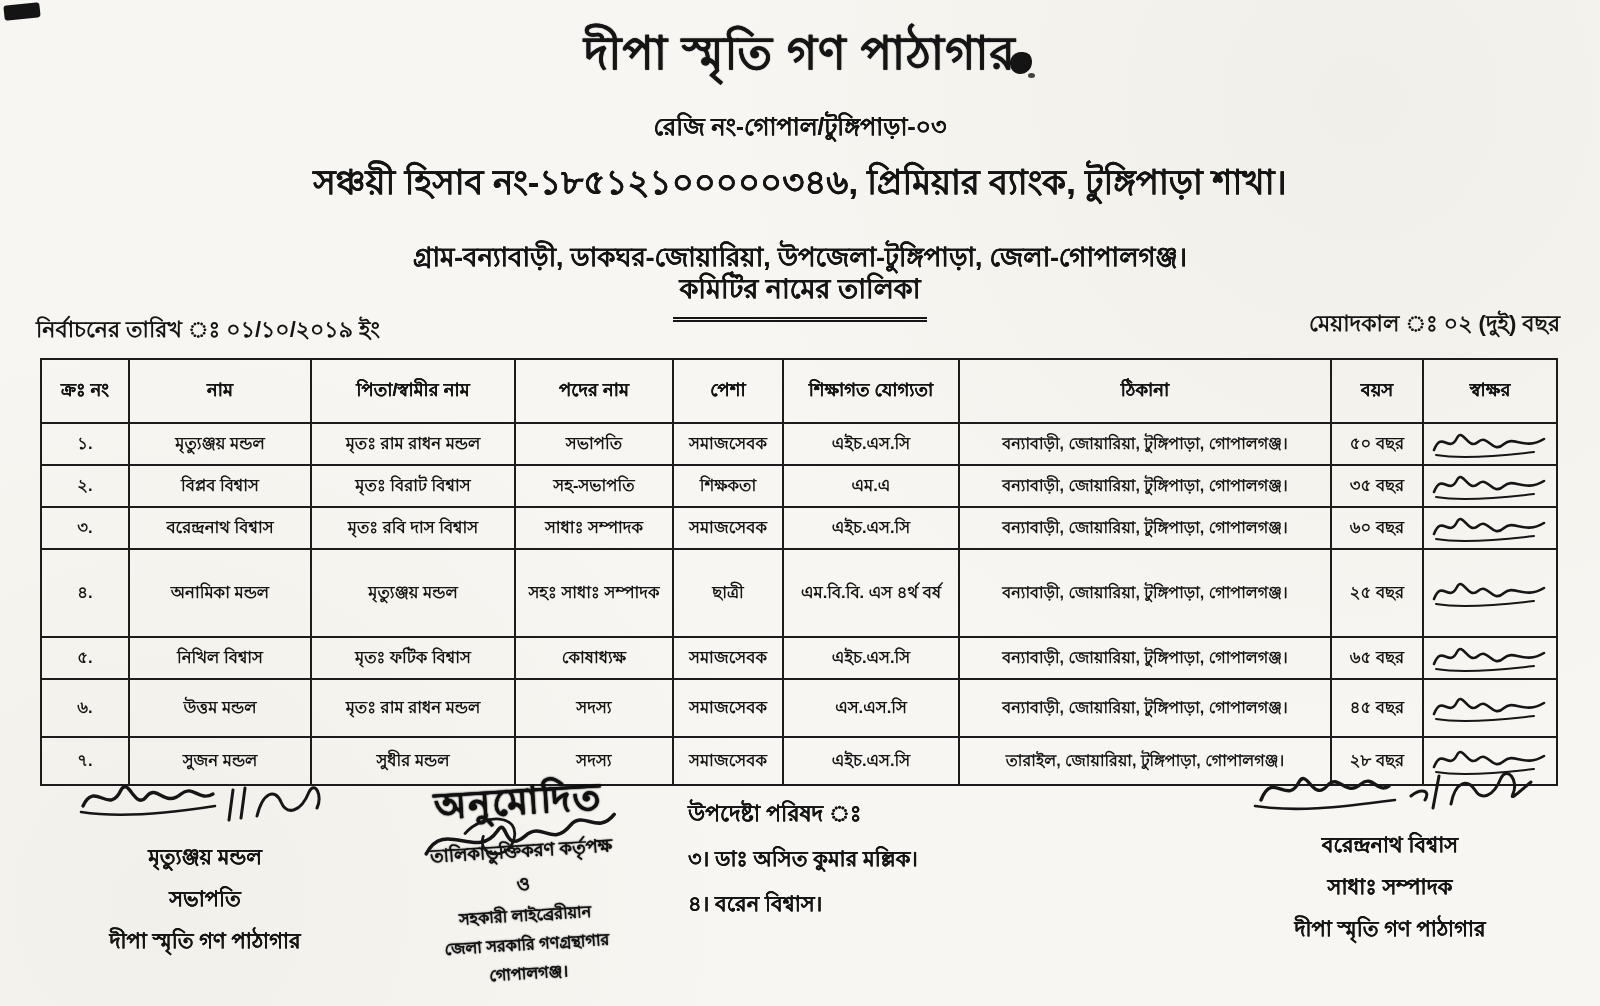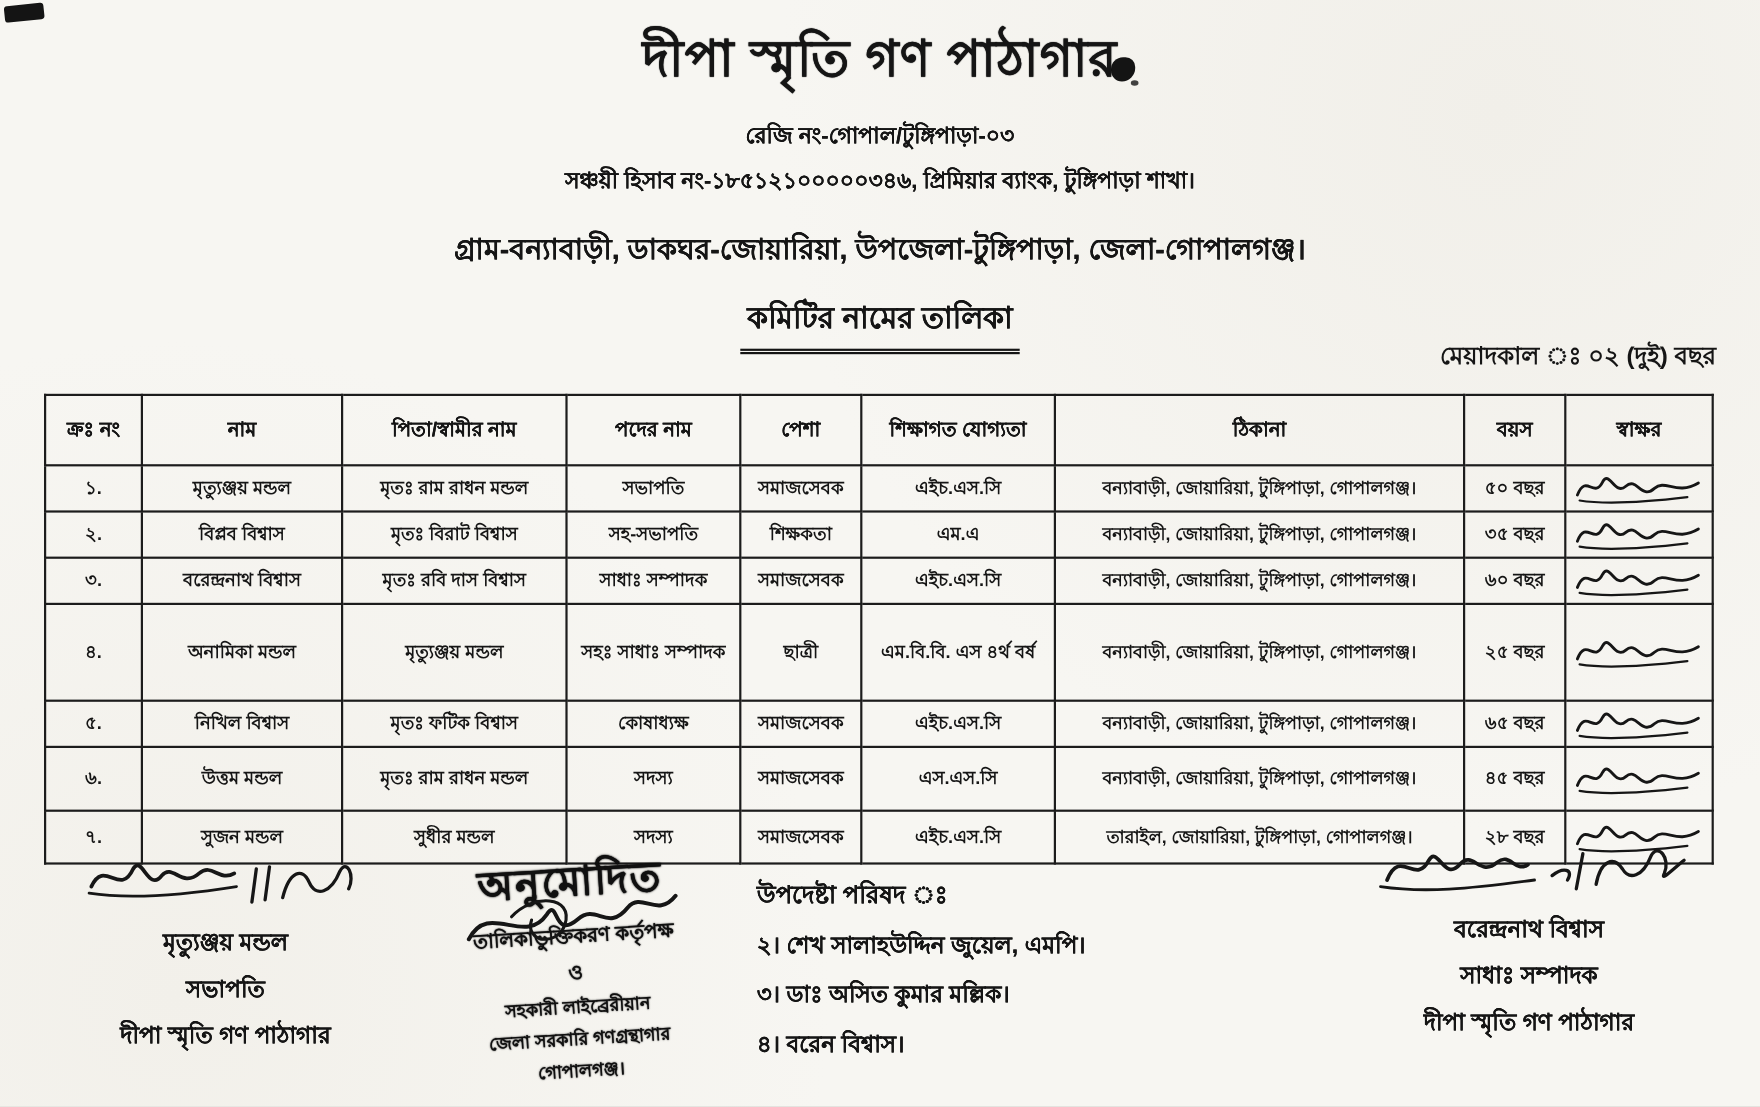--- a/index.html
+++ b/index.html
@@ -11,22 +11,22 @@
       radial-gradient(circle at 85% 10%, #f1efe9 0%, transparent 40%),
       radial-gradient(circle at 10% 90%, #f2f0ea 0%, transparent 35%);
     font-family:Liberation Sans, sans-serif;
     color:#151515; overflow:hidden;
   }
 
   
   .doc-header { position:absolute; top:18px; left:0; width:100%; text-align:center; }
   .doc-title { font-size:46px; font-weight:bold; letter-spacing:1px; text-shadow:0 0 1px #000; }
   .doc-sub { font-weight:bold; margin-top:10px; text-shadow:0 0 .5px #000; }
-  .reg-line     { font-size:20px; margin-top:14px; }
-  .account-line { font-size:20px; margin-top:8px; }
+  .reg-line     { font-size:24px; margin-top:14px; }
+  .account-line { font-size:34px; margin-top:8px; }
   .address-line { font-size:26px; margin-top:24px; }
   .phone-line   { font-size:27px; margin-top:8px; }
 
   .list-title-wrap { position:absolute; top:268px; left:0; width:100%; text-align:center; }
   .list-title {
     display:inline-block; font-size:27px; font-weight:bold;
     padding:0 6px 4px 6px; border-bottom:5px double #151515; text-shadow:0 0 .5px #000;
   }
   .meta-left  { position:absolute; top:312px; left:36px;  font-size:22px; font-weight:bold; }
   .meta-right { position:absolute; top:306px; right:40px; font-size:22px; font-weight:bold; }
@@ -90,20 +90,21 @@
     <div class="doc-title">দীপা স্মৃতি গণ পাঠাগার</div>
     <div class="doc-sub reg-line">রেজি নং-গোপাল/টুঙ্গিপাড়া-০৩</div>
     <div class="doc-sub account-line">সঞ্চয়ী হিসাব নং-১৮৫১২১০০০০০৩৪৬, প্রিমিয়ার ব্যাংক, টুঙ্গিপাড়া শাখা।</div>
     <div class="doc-sub address-line">গ্রাম-বন্যাবাড়ী, ডাকঘর-জোয়ারিয়া, উপজেলা-টুঙ্গিপাড়া, জেলা-গোপালগঞ্জ।</div>
   </div>
 
   <div class="list-title-wrap">
     <span class="list-title">কমিটির নামের তালিকা</span>
   </div>
 
+  <div class="meta-left">নির্বাচনের তারিখ ঃ ০১/১০/২০১৯ ইং</div>
   <div class="meta-right">মেয়াদকাল ঃ ০২ (দুই) বছর</div>
 
   <table class="committee">
     <colgroup>
         <col style="width: 88px;">
         <col style="width: 182px;">
         <col style="width: 204px;">
         <col style="width: 158px;">
         <col style="width: 110px;">
         <col style="width: 176px;">
@@ -262,21 +263,20 @@
     <div class="stamp-line">তালিকাভুক্তিকরণ কর্তৃপক্ষ</div>
     <div class="stamp-line">ও</div>
     <div class="stamp-line small">সহকারী লাইব্রেরীয়ান</div>
     <div class="stamp-line small">জেলা সরকারি গণগ্রন্থাগার</div>
     <div class="stamp-line small">গোপালগঞ্জ।</div>
   </div>
 
   <div class="advisory">
     <div class="advisory-title">উপদেষ্টা পরিষদ ঃ</div>
     <div>
-        <div class="advisory-item">২। শেখ সালাহউদ্দিন জুয়েল, এমপি।</div>
         <div class="advisory-item">৩। ডাঃ অসিত কুমার মল্লিক।</div>
         <div class="advisory-item">৪। বরেন বিশ্বাস।</div>
       </div>
   </div>
 
   <div class="footer-block fb-right">
     <div class="fb-sig">
       <svg width="330" height="70" viewBox="0 0 330 70">
         <path class="scribble" stroke-width="3.4" d="M36 40 C48 10, 62 46, 74 22 C82 8, 88 42, 102 26 C114 12, 120 38, 136 24 C148 14, 152 34, 164 26"></path>
         <path class="scribble" stroke-width="2.6" d="M30 46 C70 52, 110 48, 170 40"></path>

